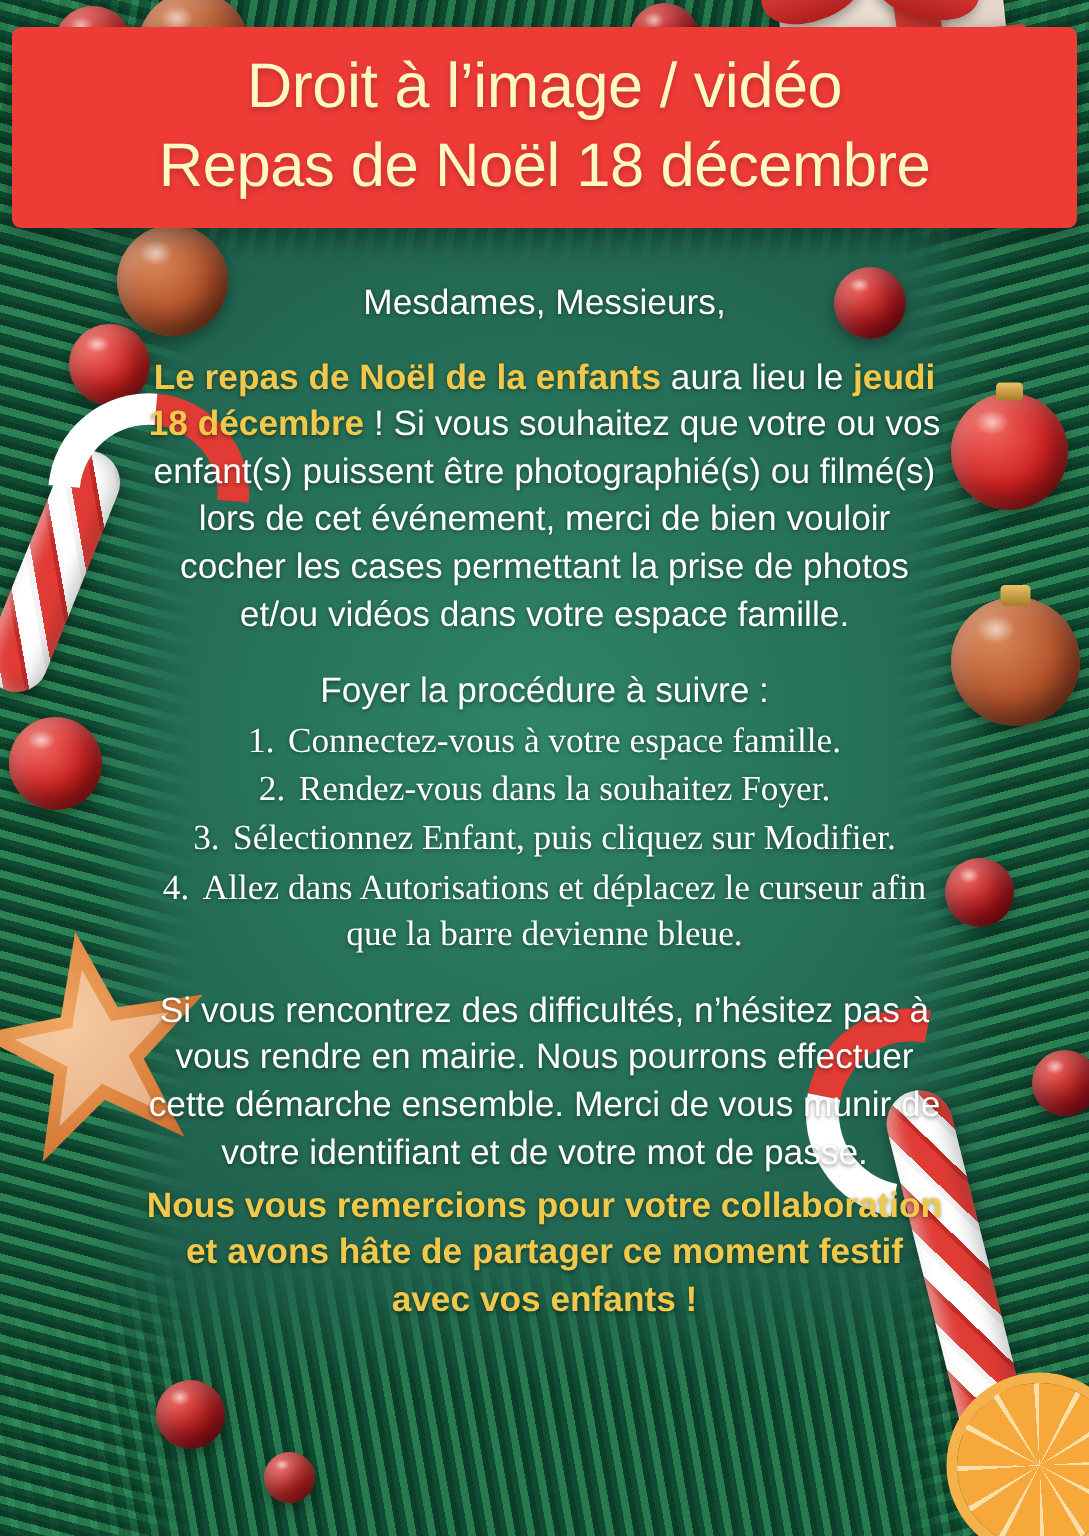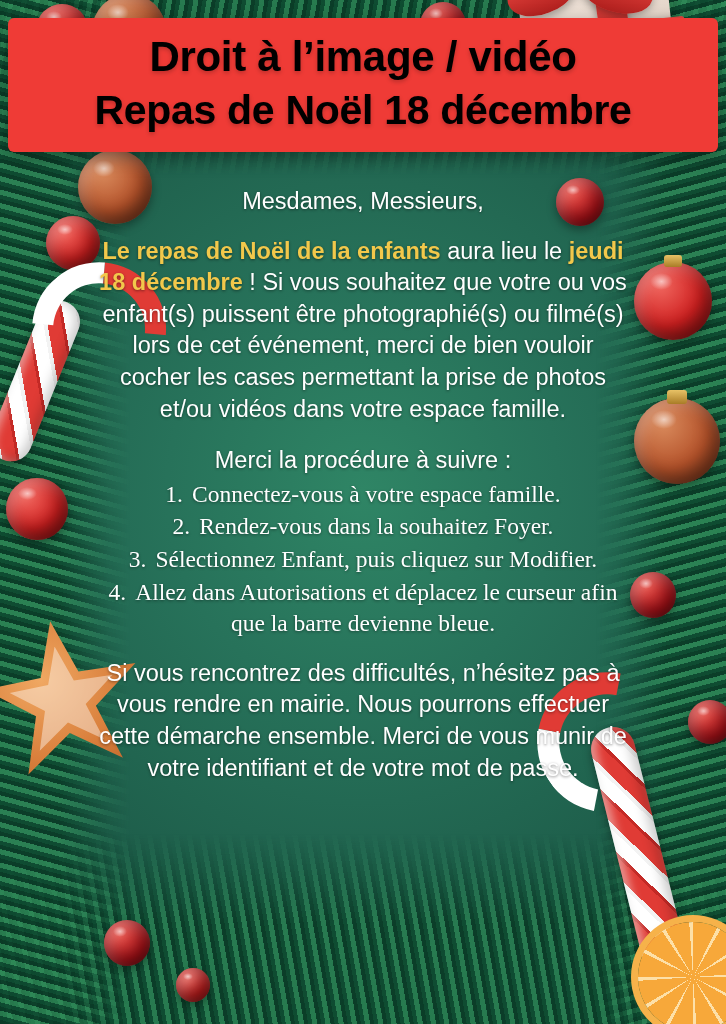--- a/index.html
+++ b/index.html
@@ -160,22 +160,22 @@
     top: 22px;
     width: 46px; height: 108px;
     background: #ef3b36;
     transform: skewY(-7deg);
     z-index: -1;
   }
   .banner::before { left: -26px; }
   .banner::after  { right: -26px; transform: skewY(7deg); }
 
   .banner .line {
-    color: #000000;
-    font-weight: bold;
+    color: #fef9c3;
+    font-weight: normal;
     font-size: 42px;
     line-height: 1.28;
     letter-spacing: -0.3px;
     text-shadow: 0 2px 4px rgba(0,0,0,0.22);
     white-space: nowrap;
   }
   .banner .line.line2 { font-size: 41px; }
 
   
   .content {
@@ -276,26 +276,27 @@
     <div class="line line1">Droit à l’image / vidéo</div>
     <div class="line line2">Repas de Noël 18 décembre</div>
   </div>
 
   <div class="content">
 
     <p class="salut">Mesdames, Messieurs,</p>
 
     <p class="para-intro"><span class="hl">Le repas de Noël de la enfants</span><span> aura lieu le </span><span class="hl">jeudi 18 décembre</span><span> ! Si vous souhaitez que votre ou vos enfant(s) puissent être photographié(s) ou filmé(s) lors de cet événement, merci de bien vouloir cocher les cases permettant la prise de photos et/ou vidéos dans votre espace famille.</span></p>
 
-    <p class="proc-head">Merci la procédure à suivre :</p>
+    <p class="proc-head">Foyer la procédure à suivre :</p>
 
     <ol class="steps">
       <li>Connectez-vous à votre espace famille.</li>
       <li>Rendez-vous dans la souhaitez Foyer.</li>
       <li>Sélectionnez Enfant, puis cliquez sur Modifier.</li>
       <li>Allez dans Autorisations et déplacez le curseur afin que la barre devienne bleue.</li>
     </ol>
 
     <p>Si vous rencontrez des difficultés, n’hésitez pas à vous rendre en mairie. Nous pourrons effectuer cette démarche ensemble. Merci de vous munir de votre identifiant et de votre mot de passe.</p>
 
+    <p class="closing">Nous vous remercions pour votre collaboration et avons hâte de partager ce moment festif avec vos enfants !</p>
   </div>
 
 </div>
 
 </body></html>

